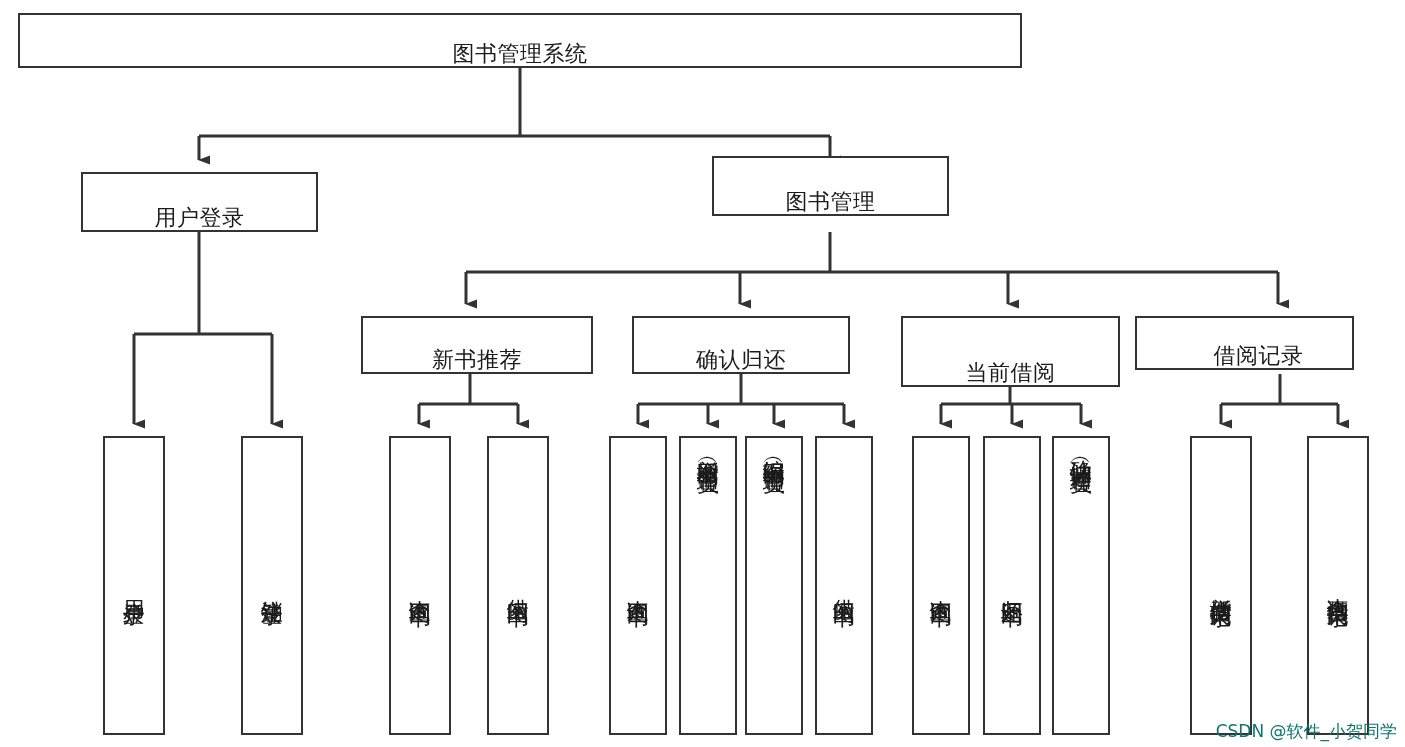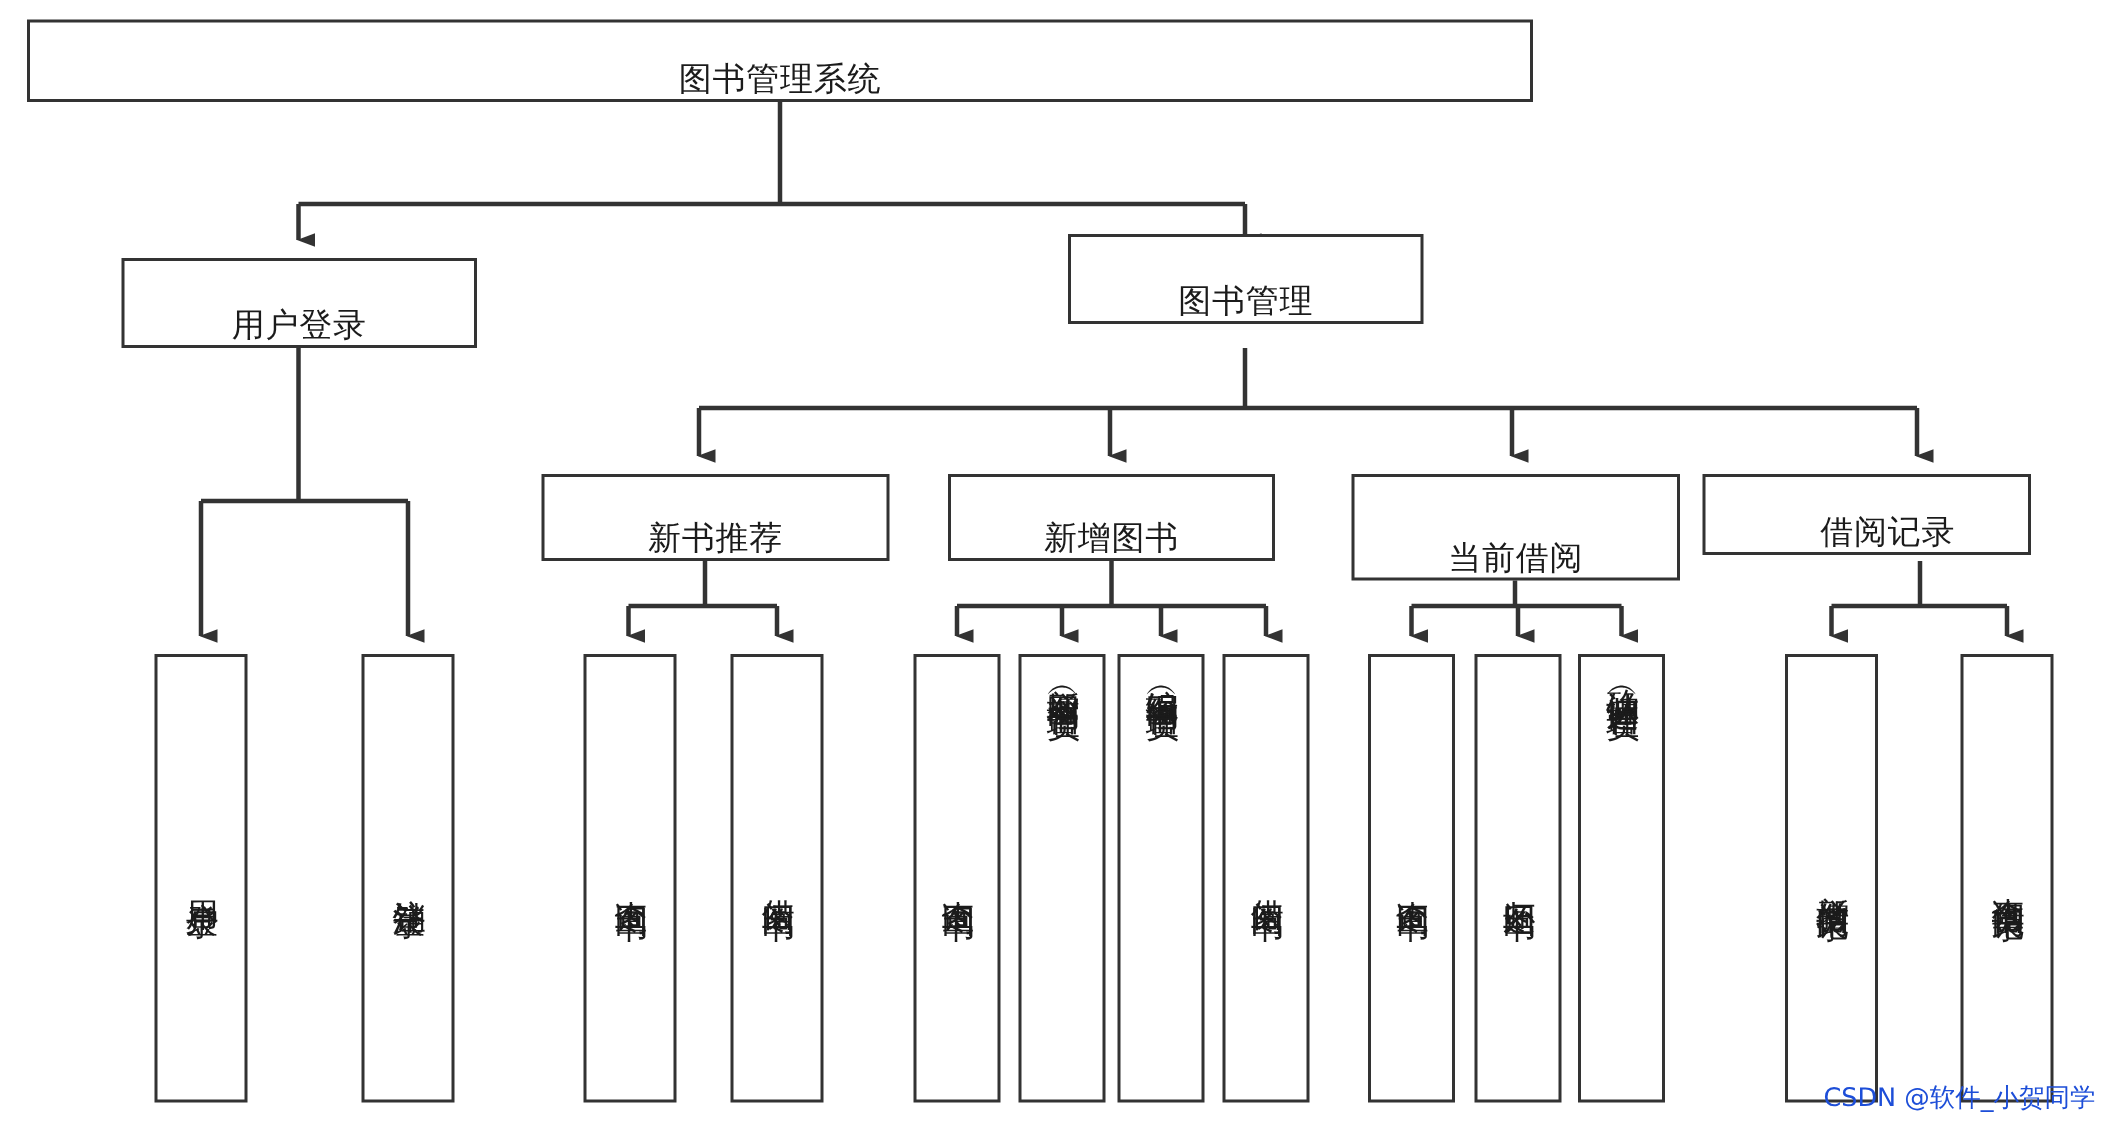--- a/index.html
+++ b/index.html
@@ -58,21 +58,21 @@
   }
   .node.vertical.centered {
     align-items: center;
     padding-top: 0;
   }
   #watermark {
     position: absolute;
     right: 8px;
     bottom: 4px;
     font-size: 17px;
-    color: #1d4ed8;
+    color: #0f766e;
     white-space: nowrap;
     font-family: "DejaVu Sans", "Liberation Sans", sans-serif;
   }
 </style>
 </head>
 <body>
 
 <div id="diagram-canvas">
 
   <svg id="connector-layer" viewBox="0 0 1405 747" xmlns="http://www.w3.org/2000/svg">
@@ -145,21 +145,21 @@
     <span class="node-label">用户登录</span>
   </div>
   <div class="node horizontal" id="node-l2-1" style="left: 712px; top: 156px; width: 237px; height: 60px;">
     <span class="node-label">图书管理</span>
   </div>
 
   <div class="node horizontal" id="node-l3-0" style="left: 361px; top: 316px; width: 232px; height: 58px;">
     <span class="node-label">新书推荐</span>
   </div>
   <div class="node horizontal" id="node-l3-1" style="left: 632px; top: 316px; width: 218px; height: 58px;">
-    <span class="node-label">新增图书</span>
+    <span class="node-label">确认归还</span>
   </div>
   <div class="node horizontal" id="node-l3-2" style="left: 901px; top: 316px; width: 219px; height: 71px;">
     <span class="node-label">当前借阅</span>
   </div>
   <div class="node horizontal" id="node-l3-3" style="left: 1135px; top: 316px; width: 219px; height: 54px; padding-left: 28px;">
     <span class="node-label">借阅记录</span>
   </div>
 
   <div class="node vertical centered" id="node-leaf-0" style="left: 103px; top: 436px; width: 62px; height: 299px;">
     <span class="node-label">用户登录</span>

